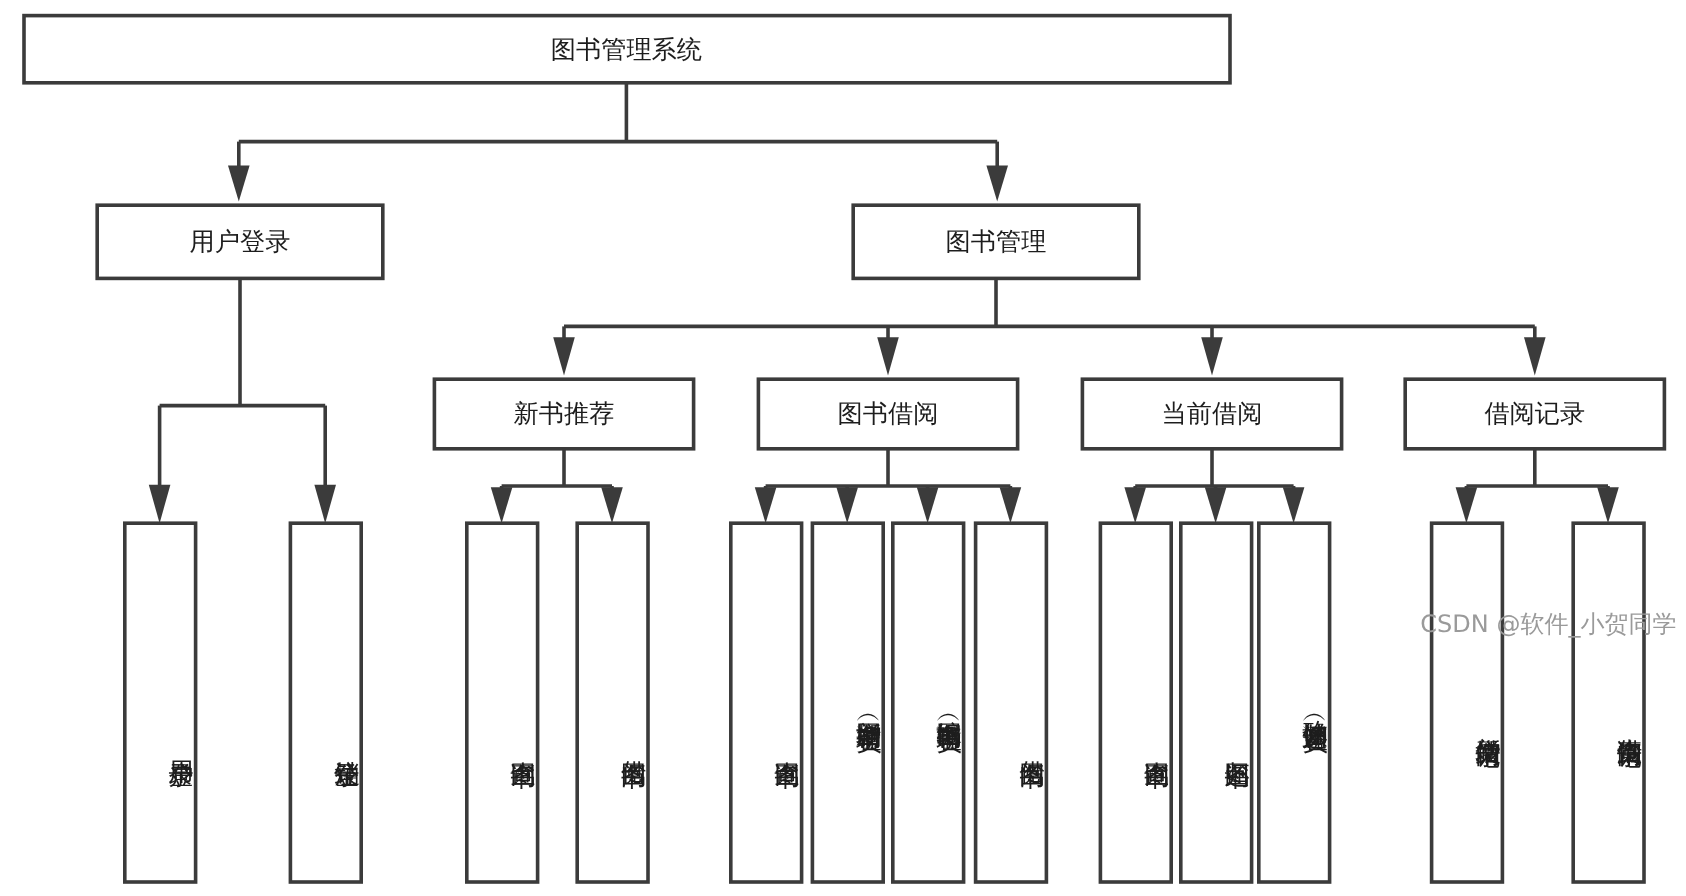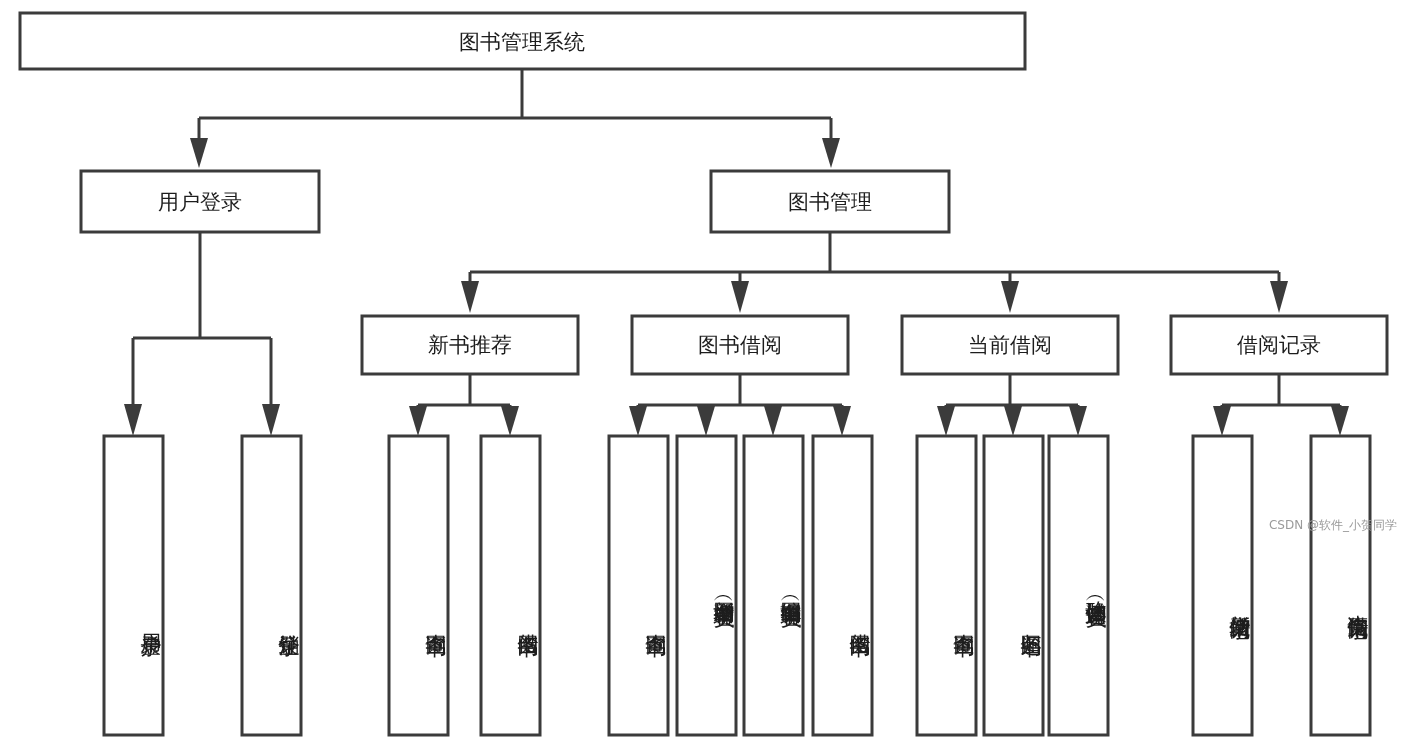--- a/index.html
+++ b/index.html
@@ -60,21 +60,21 @@
     align-items: flex-start;
     justify-content: center;
     white-space: nowrap;
     pointer-events: none;
   }
   .watermark {
     position: absolute;
     right: 8px;
     bottom: 4px;
     font-family: "DejaVu Sans", "Liberation Sans", sans-serif;
-    font-size: 12px;
+    font-size: 20px;
     color: #9a9a9a;
     white-space: nowrap;
   }
 </style>
 </head>
 <body>
 
 <div id="diagram-root">
 
   <svg id="flowchart" viewBox="0 0 1405 747" xmlns="http://www.w3.org/2000/svg">

